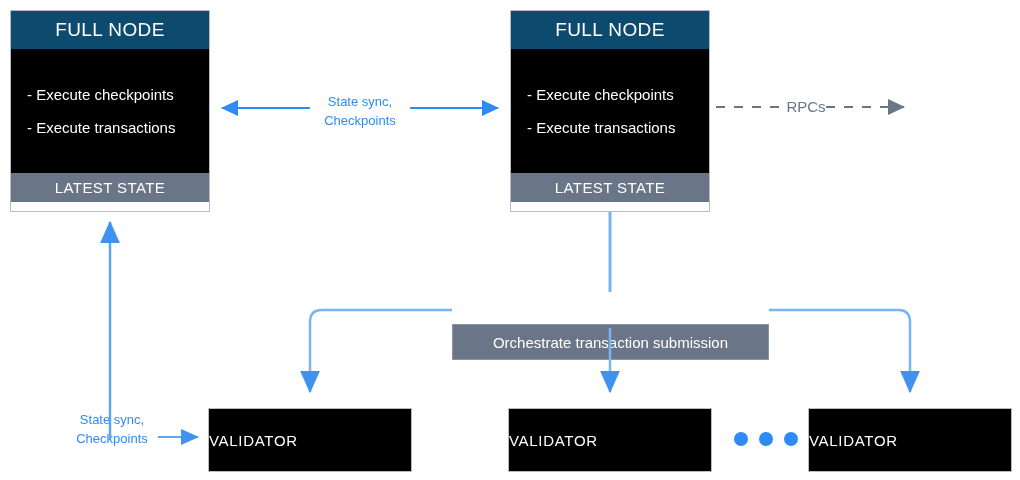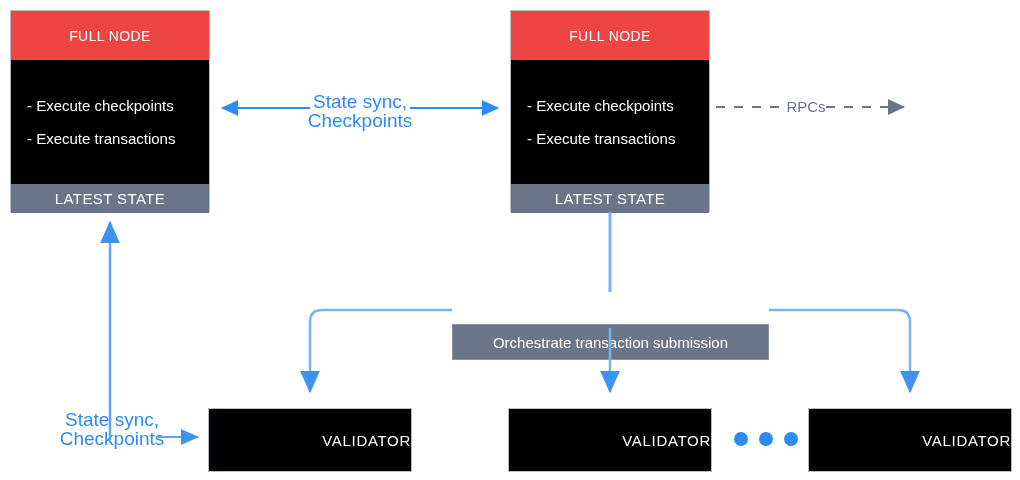--- a/index.html
+++ b/index.html
@@ -14,25 +14,25 @@
     background: #ffffff;
     font-family: "Liberation Sans", sans-serif;
     overflow: hidden;
   }
   .node {
     position: absolute;
     box-sizing: border-box;
     border: 1px solid #b9bcc4;
   }
   .node-header {
-    background: #ef4444;
-    color: #ffffff;
-    font-size: 14px;
+    background: #0c4a6e;
+    color: #ffffff;
+    font-size: 19px;
     letter-spacing: 0.4px;
-    height: 49px;
+    height: 38px;
     display: flex;
     align-items: center;
     justify-content: center;
   }
   .node-body {
     background: #000000;
     color: #ffffff;
     height: 124px;
     display: flex;
     flex-direction: column;
@@ -57,38 +57,38 @@
   .validator {
     position: absolute;
     box-sizing: border-box;
     background: #000000;
     border: 1px solid #b9bcc4;
     color: #ffffff;
     font-size: 15px;
     letter-spacing: 0.7px;
     display: flex;
     align-items: center;
-    justify-content: flex-end;
+    justify-content: flex-start;
   }
   .orchestrate {
     position: absolute;
     box-sizing: border-box;
     background: #6b7588;
     border: 1px solid #8c93a1;
     color: #ffffff;
     font-size: 15px;
     display: flex;
     align-items: center;
     justify-content: center;
     margin-top: 32px;
   }
   .label-blue {
     position: absolute;
     color: #2e8bf5;
-    font-size: 19px;
+    font-size: 13px;
     line-height: 19px;
     text-align: center;
     white-space: pre-line;
   }
   .dots {
     position: absolute;
     display: flex;
     gap: 11px;
     align-items: center;
   }

